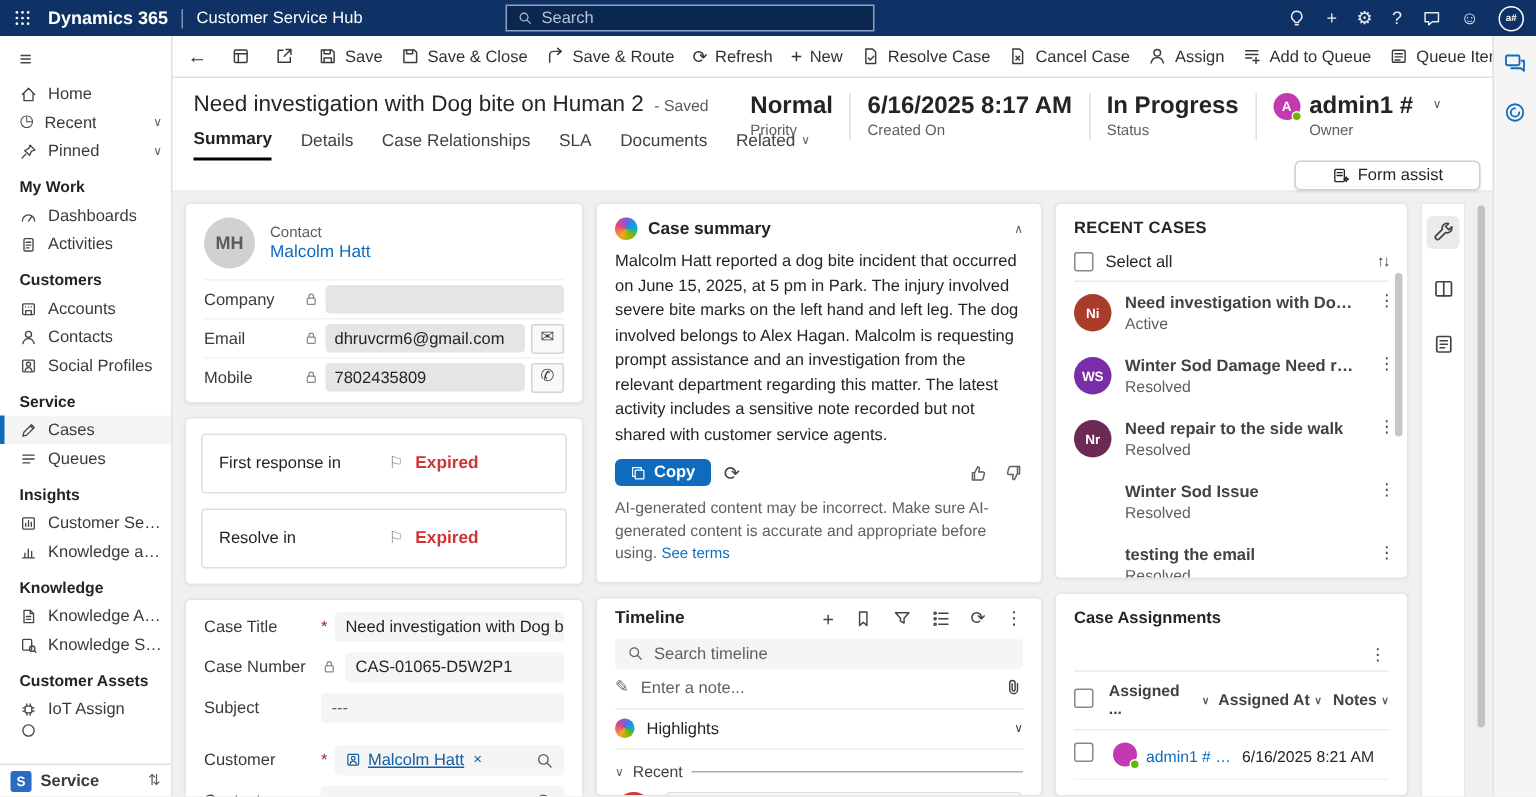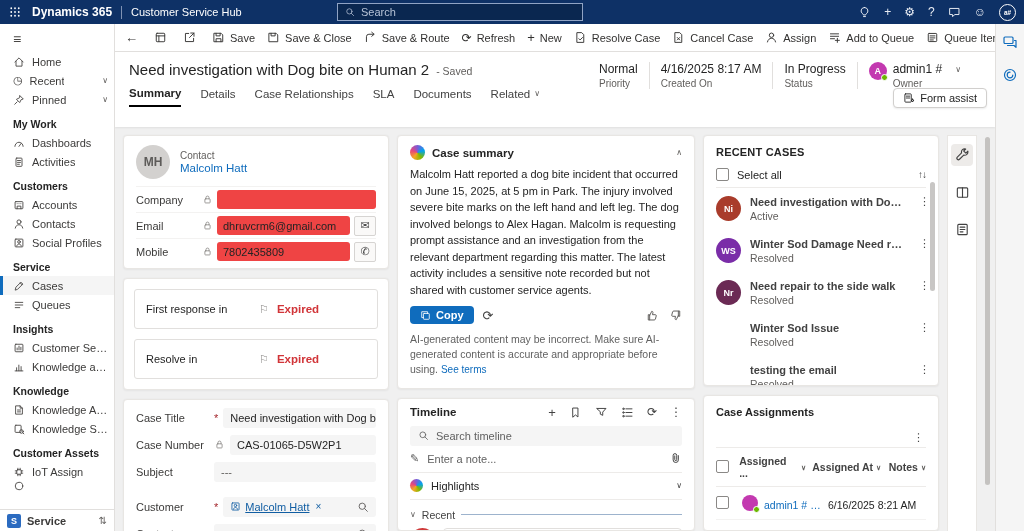--- a/index.html
+++ b/index.html
@@ -48,43 +48,43 @@
   .title-row{display:flex;align-items:baseline;gap:7px}
   .ptitle{font-size:15px;font-weight:400;color:#242424;white-space:nowrap}
   .saved{font-size:10.5px;color:#605e5c}
   .entity{font-size:10.5px;color:#605e5c;margin-top:2px}
   .tabs{display:flex;gap:19px;margin-top:9px;font-size:11.5px;color:#424242}
   .tab{padding-bottom:6px;cursor:pointer;display:flex;gap:4px;align-items:center}
   .tab.active{font-weight:700;color:#242424;border-bottom:2px solid #000000}
   .meta{position:absolute;right:34px;top:10px;display:flex;align-items:flex-start}
   .mcol{padding:0 11px;border-left:1px solid #e1dfdd}
   .mcol:first-child{border-left:none}
-  .mval{font-size:12px;font-weight:400;color:#242424;white-space:nowrap}
+  .mval{font-size:16px;font-weight:700;color:#242424;white-space:nowrap}
   .mlab{font-size:10px;color:#605e5c;margin-top:2px}
   .owner{display:flex;gap:6px}
   .ow-av{width:18px;height:18px;border-radius:50%;background:#c339b0;color:#fff;font-size:9px;font-weight:700;display:flex;align-items:center;justify-content:center;position:relative}
   .ow-av::after{content:"";position:absolute;right:-1px;bottom:-1px;width:5px;height:5px;background:#6bb700;border:1px solid #fff;border-radius:50%}
   .meta-chev{margin:4px 0 0 2px}
-  .form-assist{position:absolute;right:8px;bottom:19px;display:flex;align-items:center;gap:5px;background:#fff;border:1px solid #d1cfcd;border-radius:4px;padding:3px 9px;font-size:11px;color:#242424;cursor:pointer;box-shadow:0 1px 2px rgba(0,0,0,.08)}
+  .form-assist{position:absolute;right:8px;bottom:0;display:flex;align-items:center;gap:5px;background:#fff;border:1px solid #d1cfcd;border-radius:4px;padding:3px 24px;font-size:11px;color:#242424;cursor:pointer;box-shadow:0 1px 2px rgba(0,0,0,.08)}
   
   .content{position:absolute;top:75px;left:0;right:0;bottom:0;display:flex;gap:8px;padding:8px 4px 0 8px}
   .card{background:#fff;border:1px solid #e8e6e3;border-radius:4px;box-shadow:0 .5px 2px rgba(0,0,0,.05)}
   .col1{width:266px;display:flex;flex-direction:column;gap:9px}
   .col2{flex:1;min-width:0;display:flex;flex-direction:column;gap:9px}
   .col3{width:236px;display:flex;flex-direction:column;gap:9px}
   
   .c-card{padding:9px 12px 4px}
   .c-head{display:flex;align-items:center;gap:10px;padding-bottom:7px}
   .mh-av{width:34px;height:34px;border-radius:50%;background:#d3d1cf;color:#5d5b59;font-weight:700;font-size:12px;display:flex;align-items:center;justify-content:center}
   .c-type{font-size:10px;color:#605e5c}
   .c-name{font-size:11.5px;margin-top:1px}
   .f-row{display:flex;align-items:center;min-height:26px;border-top:1px solid #f3f2f1;gap:4px}
   .f-row label{width:62px;flex:none;color:#3b3a39}
   .f-row .i{width:11px;height:11px;color:#8a8886}
-  .f-val{flex:1;min-width:0;background:#ef4444;border-radius:3px;height:19px;display:flex;align-items:center;padding:0 6px;white-space:nowrap;overflow:hidden}
+  .f-val{flex:1;min-width:0;background:#e5e5e5;border-radius:3px;height:19px;display:flex;align-items:center;padding:0 6px;white-space:nowrap;overflow:hidden}
   .f-btn{width:22px;height:20px;border:1px solid #d6d4d2;border-radius:2px;background:#faf9f8;display:flex;align-items:center;justify-content:center;color:#424242;flex:none;cursor:pointer}
   
   .sla-card{padding:10px}
   .sla-box{border:1px solid #e1dfdd;border-radius:3px;padding:13px 11px;display:flex;align-items:center;gap:8px}
   .sla-box+.sla-box{margin-top:10px}
   .sla-box label{width:105px;color:#242424}
   .sla-box .g{color:#8a8886;font-size:11px}
   .expired{color:#d13438;font-weight:700;font-size:11.5px}
   
   .fields-card{padding:4px 12px;flex:1}
@@ -491,21 +491,21 @@
               <span>Related</span>
               <span class="chev g">∨</span>
             </span>
         </div>
         <div class="meta">
           <div class="mcol">
             <div class="mval">Normal</div>
             <div class="mlab">Priority</div>
           </div>
           <div class="mcol">
-            <div class="mval">4/16/2025 8:17 AM</div>
+            <div class="mval">6/16/2025 8:17 AM</div>
             <div class="mlab">Created On</div>
           </div>
           <div class="mcol">
             <div class="mval">In Progress</div>
             <div class="mlab">Status</div>
           </div>
           <div class="mcol owner">
             <span class="ow-av">A</span>
             <span>
               <div class="mval link">admin1 #</div>

